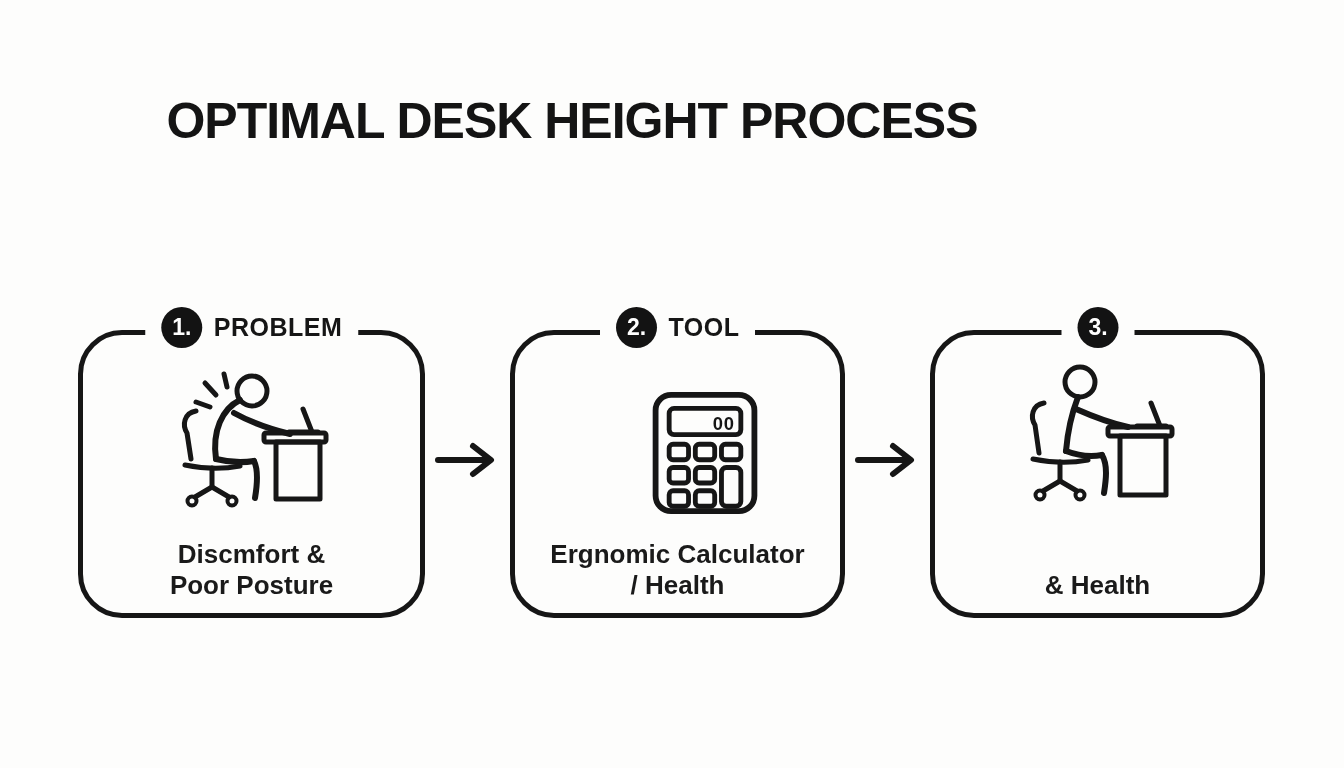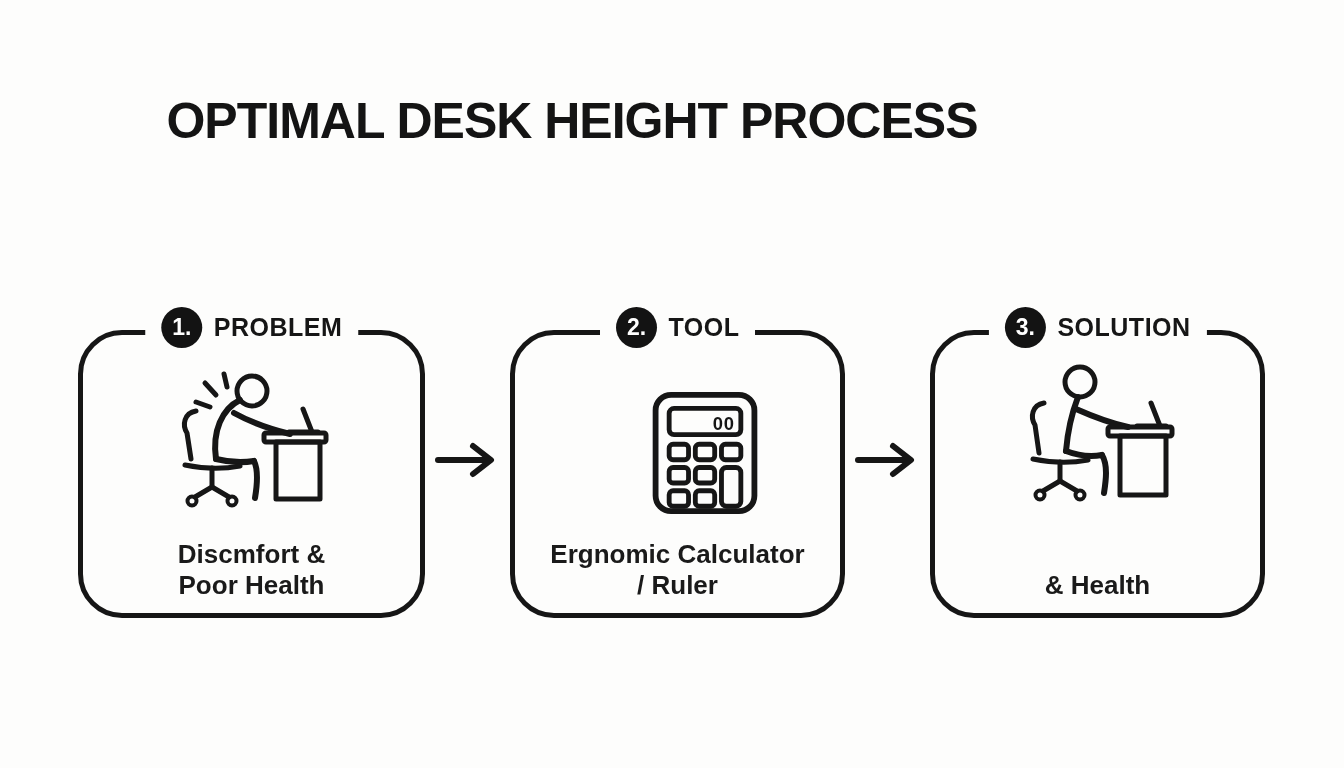--- a/index.html
+++ b/index.html
@@ -146,21 +146,21 @@
 
         <rect class="stroke" stroke-width="5" x="92" y="62" width="62" height="9" rx="2"></rect>
         <rect class="stroke" stroke-width="5" x="104" y="71" width="44" height="57"></rect>
 
         <path class="stroke" stroke-width="5" d="M131 38 L140 61"></path>
         <path class="stroke" stroke-width="5" d="M117 61 L146 61"></path>
       </svg>
     </div>
     <div class="caption">
       <span>Discmfort &amp;</span><br>
-      <span>Poor Health</span>
+      <span>Poor Posture</span>
     </div>
   </div>
 
   <div class="arrow" style="left:433px; top:438px;">
     <svg width="70" height="44" viewBox="0 0 70 44">
       <line class="stroke" stroke-width="6" x1="5" y1="22" x2="54" y2="22"></line>
       <path class="stroke" stroke-width="6" d="M40 8 L58 22 L40 36"></path>
     </svg>
   </div>
 
@@ -187,37 +187,36 @@
         <rect class="stroke" stroke-width="5" x="46" y="79" width="20" height="16" rx="4"></rect>
 
         <rect class="stroke" stroke-width="5" x="73" y="79" width="20" height="40" rx="5"></rect>
 
         <rect class="stroke" stroke-width="5" x="19" y="103" width="20" height="16" rx="4"></rect>
         <rect class="stroke" stroke-width="5" x="46" y="103" width="20" height="16" rx="4"></rect>
       </svg>
     </div>
     <div class="caption">
       <span>Ergnomic Calculator</span><br>
-      <span>/ Ruler</span>
+      <span>/ Health</span>
     </div>
   </div>
 
   <div class="arrow" style="left:853px; top:438px;">
     <svg width="70" height="44" viewBox="0 0 70 44">
       <line class="stroke" stroke-width="6" x1="5" y1="22" x2="54" y2="22"></line>
       <path class="stroke" stroke-width="6" d="M40 8 L58 22 L40 36"></path>
     </svg>
   </div>
 
   <div class="card" style="left:930px; width:335px;">
     <div class="card-header">
       <div class="badge">
         <span>3.</span>
       </div>
-      <div class="card-label">SOLUTION</div>
     </div>
     <div class="icon-wrap" style="top:28px;">
       <svg width="160" height="144" viewBox="0 0 160 144">
 
         <circle class="stroke" stroke-width="5" cx="62" cy="19" r="15"></circle>
 
         <path class="stroke" stroke-width="6" d="M60 34 C 55 47, 50 64, 48 88"></path>
 
         <path class="stroke" stroke-width="6" d="M58 46 C 76 54, 92 60, 110 64"></path>
 

